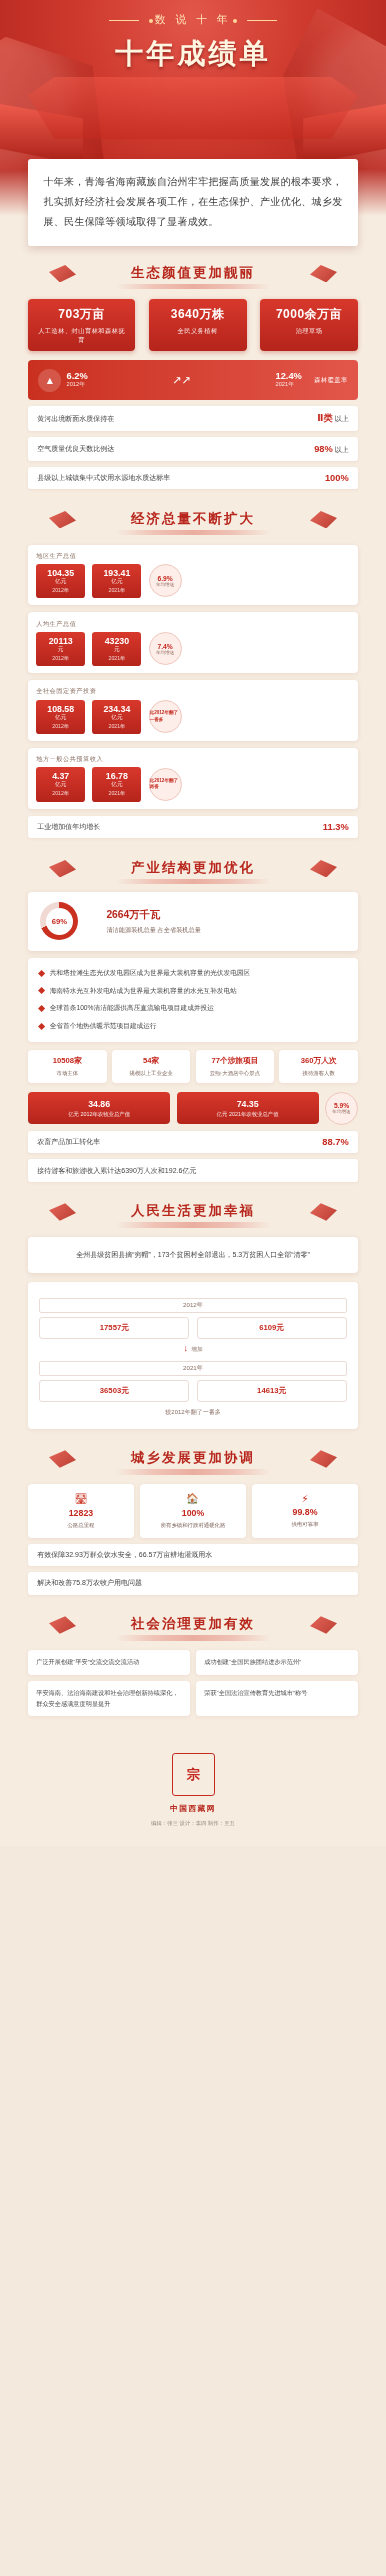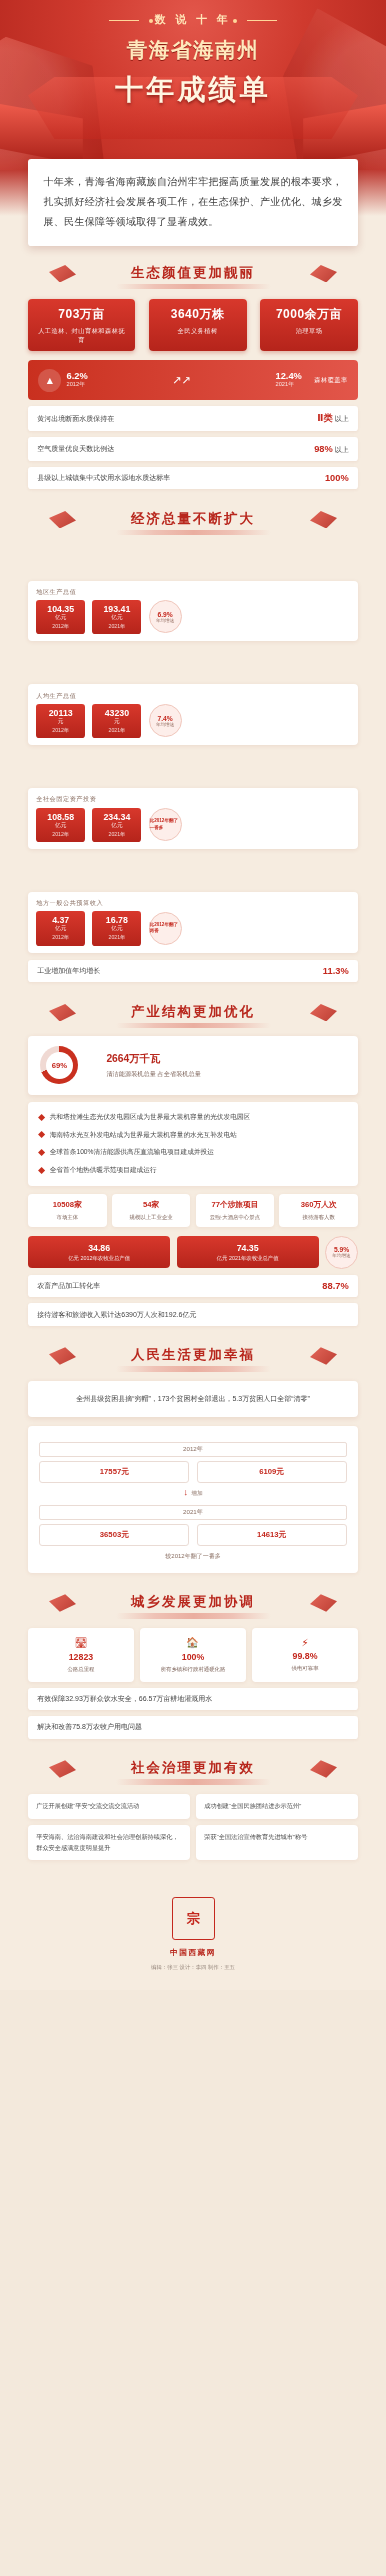--- a/index.html
+++ b/index.html
@@ -47,21 +47,21 @@
     clip-path:polygon(10% 0,100% 18%,90% 92%,30% 100%,0 45%);
     opacity:.85;
   }
   .kicker {
     position:relative; z-index:3;
     text-align:center;
     padding-top:13.4px;
     color:#ffe6b8;
     font-size:10.8px;
     letter-spacing:3.6px;
-    font-weight:bold;
+    font-weight:normal;
     font-family:"Liberation Serif","DejaVu Serif",serif;
   }
   .kicker .dash { display:inline-block; width:30px; height:1px; background:#ffd79a; vertical-align:middle; margin:0 7.2px; }
   .kicker .dot { display:inline-block; width:4.1px;height:4.1px;border-radius:50%;background:#ffd79a;vertical-align:middle;margin:0 2.1px;}
   .title-main {
     position:relative; z-index:3;
     text-align:center;
     margin-top:8.2px;
     font-size:20.6px;
     letter-spacing:1.5px;
@@ -189,21 +189,21 @@
   .stat-line b { color:#c4281e; font-size:9.3px; }
 
   
   .econ-grid { width:330px; margin:9.3px auto 0; }
   .econ-row {
     display:flex; align-items:stretch; gap:6.2px; margin-bottom:7.2px;
   }
   .econ-box {
     flex:1; background:#fff; border-radius:4.1px; padding:7.2px 8.2px;
     box-shadow:0 1px 4.1px rgba(150,60,40,.10);
-    display:flex; flex-direction:column; gap:3.1px;margin-top:36px;
+    display:flex; flex-direction:column; gap:3.1px;
   }
   .econ-box .head { font-size:6.2px; color:#8a6f63; letter-spacing:0.5px;}
   .econ-pair { display:flex; align-items:center; gap:7.2px;}
   .econ-chip{
     background:linear-gradient(180deg,#d8382c,#b5241b); color:#fff;border-radius:3.1px;
     padding:4.1px 5.2px;text-align:center;min-width:49px;
   }
   .econ-chip .v{font-size:8.8px;font-weight:bold;}
   .econ-chip .u{font-size:5.7px;opacity:.9;}
   .econ-chip .y{font-size:5.2px;opacity:.8;margin-top:1px;}
@@ -316,21 +316,20 @@
 
 <div class="page">
 
   <div class="header">
     <div class="ribbon"></div>
     <div class="ribbon-tail-l"></div>
     <div class="ribbon-tail-r"></div>
     <div class="kicker">
       <span class="dash"></span><span class="dot"></span><span>数 说 十 年</span><span class="dot"></span><span class="dash"></span>
     </div>
-    <div class="title-main">青海省海南州</div>
     <div class="title-sub-wrap">
       <span class="title-sub">十年成绩单</span>
     </div>
   </div>
 
   <div class="intro-card">十年来，青海省海南藏族自治州牢牢把握高质量发展的根本要求，扎实抓好经济社会发展各项工作，在生态保护、产业优化、城乡发展、民生保障等领域取得了显著成效。</div>
 
   <div class="section">
     <div class="sec-title">
       <span class="deco-l"></span>

